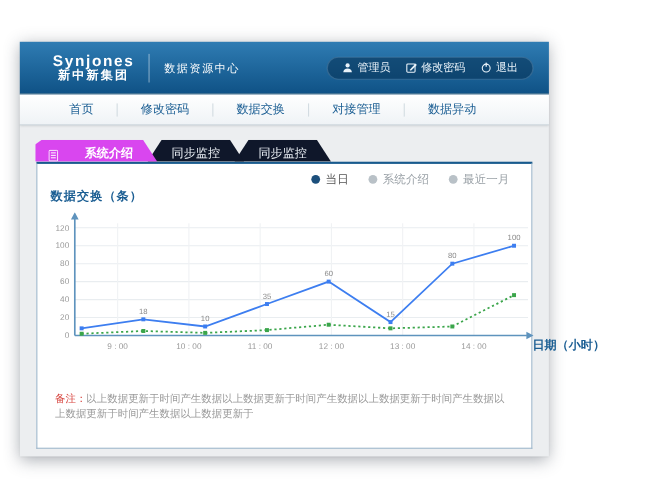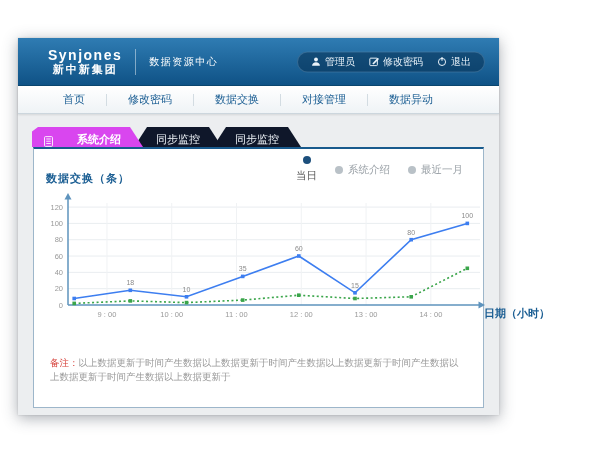--- a/index.html
+++ b/index.html
@@ -53,21 +53,21 @@
   }
   .tab.inactive.z1{z-index:2;} .tab.inactive.z0{z-index:1;}
   
   .panel{
     margin:0 15px;height:258px;background:#fff;position:relative;
     border:1px solid #9db6ca;border-top:2px solid #185a8d;
   }
   .filters{position:absolute;top:7px;right:20px;display:flex;gap:18px;}
   .filter{display:flex;align-items:center;gap:5px;font-size:10.5px;color:#9aa1a7;cursor:pointer;}
   .filter .dot{width:8px;height:8px;border-radius:50%;background:#b9c1c7;}
-  .filter.selected{color:#555;flex-direction:column;}
+  .filter.selected{color:#555;}
   .filter.selected .dot{background:#1c4f7c;}
   .ylabel{position:absolute;left:12px;top:22px;font-size:11px;font-weight:bold;color:#1b5e93;letter-spacing:1px;}
   .chart-area{position:absolute;left:4px;top:44px;width:525px;height:152px;}
   #chart{position:absolute;left:0;top:0;}
   #chart .tick{font-size:7.5px;fill:#999;font-family:"Liberation Sans","DejaVu Sans",sans-serif;}
   #chart .ptlabel{font-size:7px;fill:#8a8a8a;font-family:"Liberation Sans","DejaVu Sans",sans-serif;}
   .legend{position:absolute;left:452px;top:40px;}
   .legend-item{display:flex;align-items:center;gap:7px;height:18px;font-size:10px;color:#666;white-space:nowrap;}
   .sample{width:22px;height:0;border-top:2px solid #3d7ef0;}
   .sample.dotted{border-top-style:dotted;}

